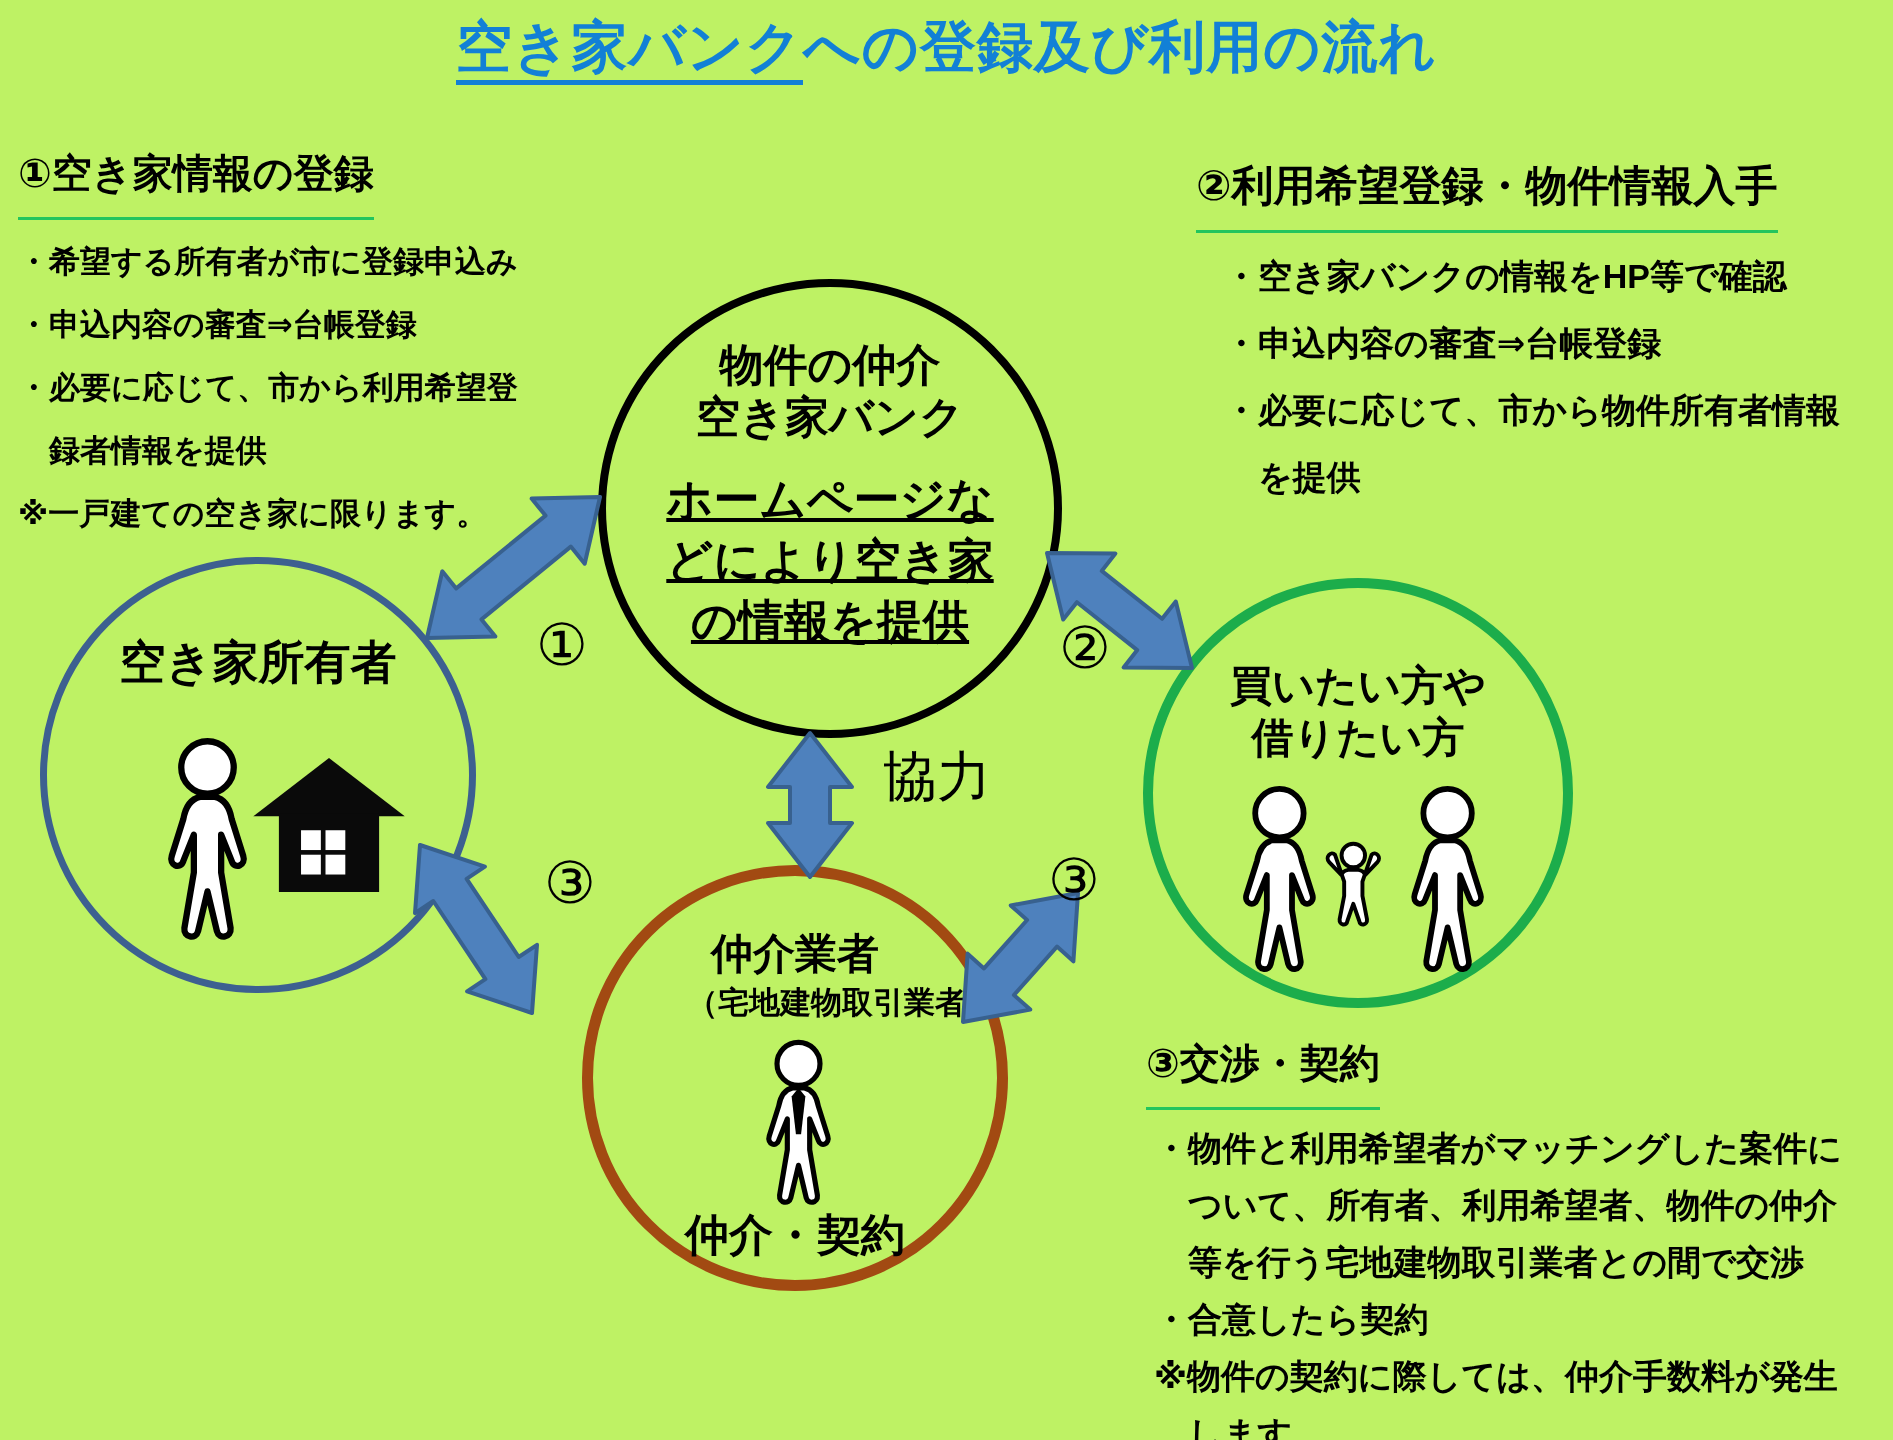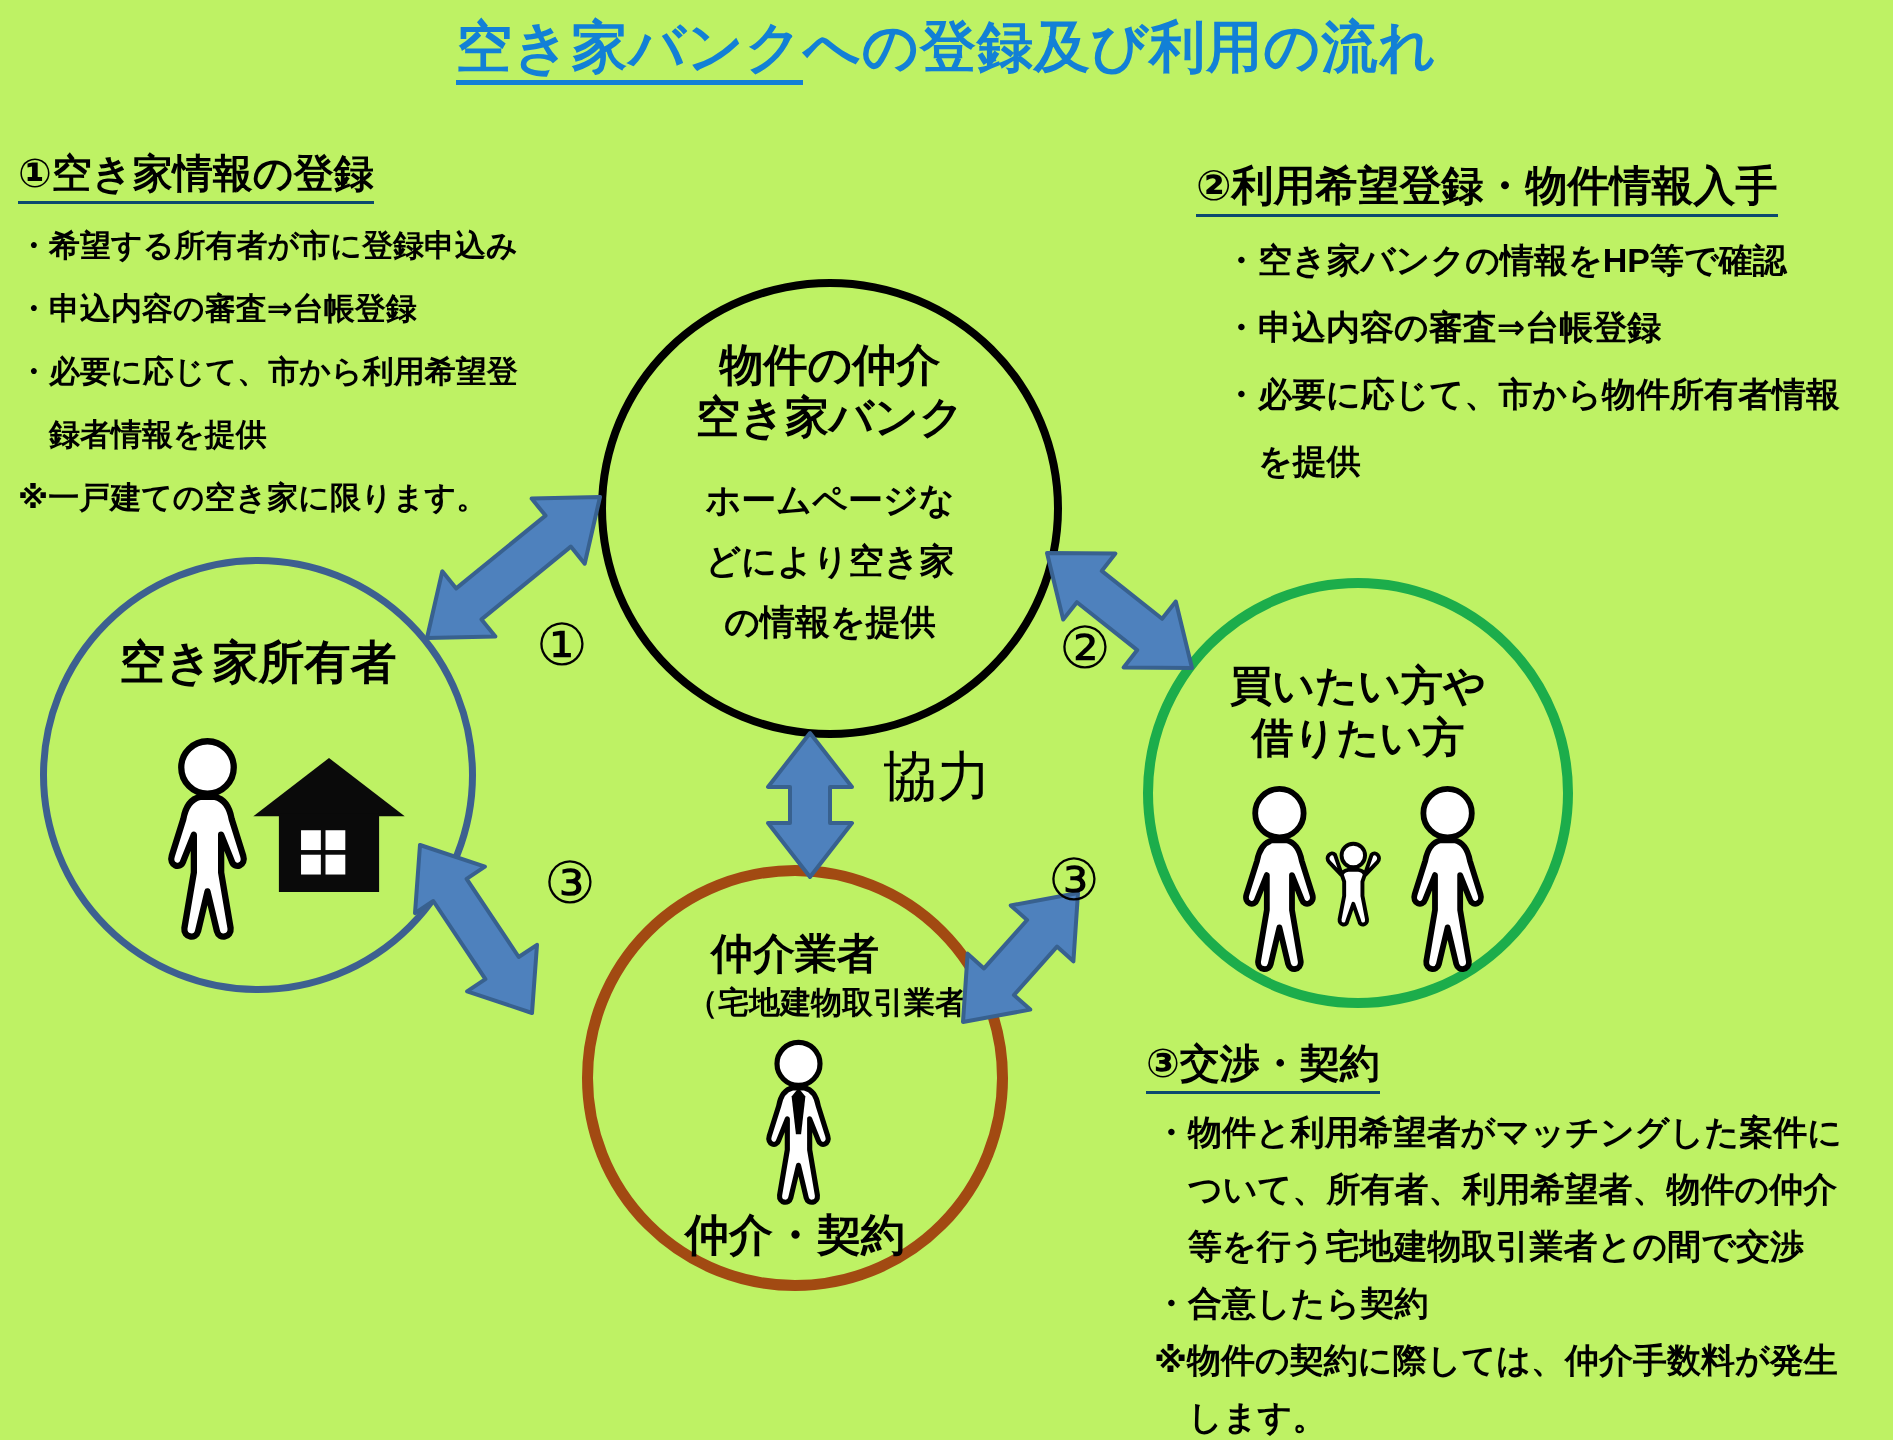--- a/index.html
+++ b/index.html
@@ -10,35 +10,35 @@
   .abs{position:absolute;}
   
   .title{
     width:100%; text-align:center; top:10px; left:0;
     font-size:56px; font-weight:900; letter-spacing:1px;
   }
   .title .u{border-bottom:5px solid; padding-bottom:2px;}
   
   .tblock .heading{
     font-size:40px; font-weight:800; display:inline-block;
-    border-bottom:3px solid #0c4a6e; padding-bottom:0; white-space:nowrap;
+    border-bottom:3px solid #22c55e; padding-bottom:16px; white-space:nowrap;
   }
   .tblock .lines{margin-top:10px; font-weight:700; white-space:nowrap;}
   .b1 .lines{font-size:31px; line-height:63px;}
   .b2 .heading{font-size:42px;}
   .b2 .lines{font-size:34px; line-height:67px; padding-left:28px;}
   .b3 .lines{font-size:34px; line-height:57px; padding-left:8px;}
   
   .circle{
     position:absolute; border-radius:50%; box-sizing:border-box;
     border:8px solid #000; background:transparent; text-align:center;
   }
   .c-bank{left:598px; top:279px; width:464px; height:459px; border-width:8px; padding-top:52px;}
   .c-bank .t{font-size:44px; font-weight:800; line-height:52px;}
-  .c-bank .b{font-size:35px; font-weight:700; line-height:61px;}
+  .c-bank .b{font-size:46px; font-weight:700; line-height:61px;text-decoration:underline;}
   .c-bank .b{margin-top:26px;}
   .c-owner{left:40px; top:557px; width:436px; height:436px; border-width:7px;}
   .c-owner .t{margin-top:68px; font-size:46px; font-weight:800;}
   .c-buyer{left:1143px; top:578px; width:430px; height:430px; border-width:10px;}
   .c-buyer .t{margin-top:72px; font-size:42px; font-weight:800; line-height:52px;}
   .c-agent{left:582px; top:865px; width:426px; height:426px; border-width:11px;}
   .c-agent .t{margin-top:54px; font-size:42px; font-weight:800; line-height:48px;}
   .c-agent .s{font-size:31px; font-weight:600; margin-top:4px;text-align:right;}
   .c-agent .f{position:absolute; left:0; right:0; top:330px; font-size:44px; font-weight:800;}
   

